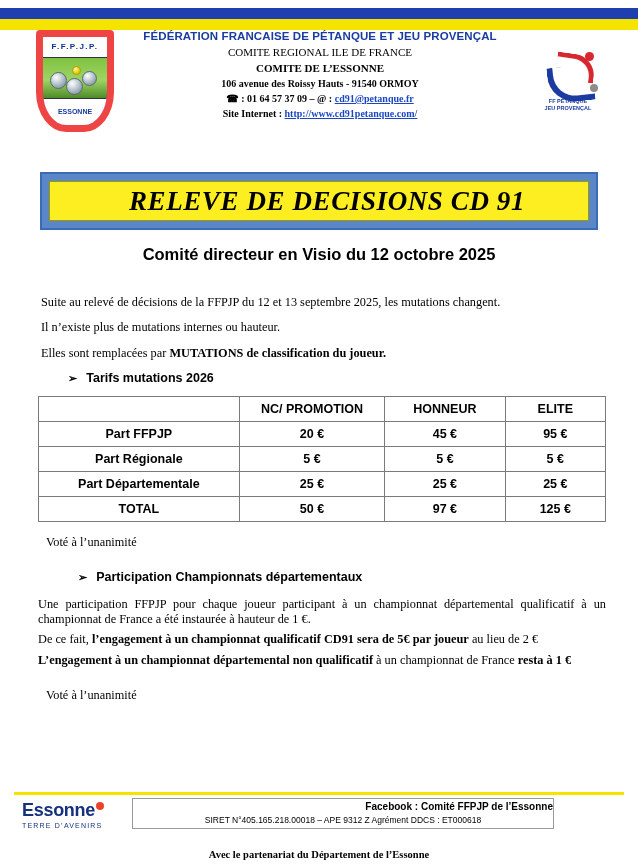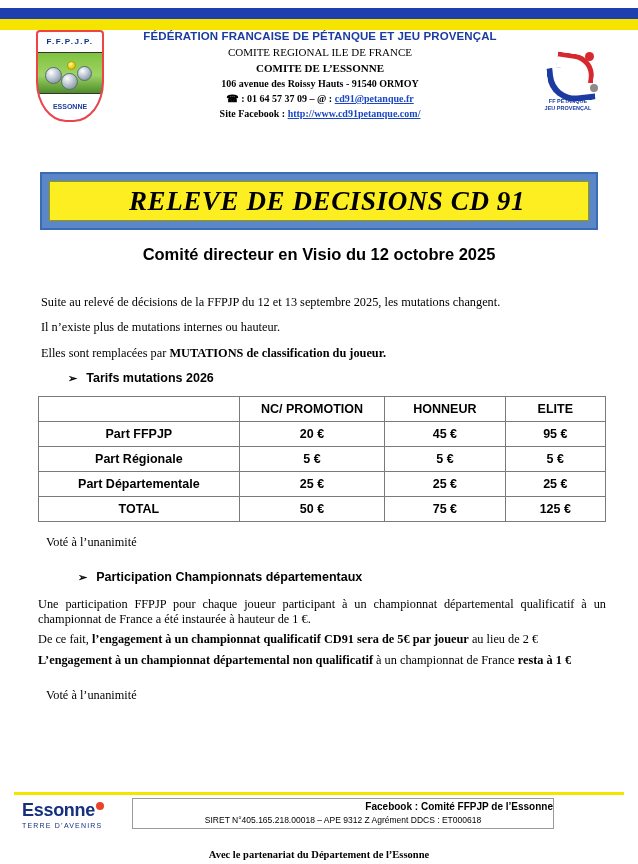--- a/index.html
+++ b/index.html
@@ -46,21 +46,21 @@
     left: 36px;
     top: 0px;
     width: 70px;
     height: 92px;
   }
   .shield {
     position: relative;
     width: 64px;
     height: 88px;
     background: #a21caf;
-    border: 2px solid #ef4444;
+    border: 7px solid #ef4444;
     border-radius: 4px 4px 30px 30px / 4px 4px 40px 40px;
     overflow: hidden;
     text-decoration: underline;
   }
   .shield-top {
     position: absolute;
     top: 0; left: 0; right: 0;
     height: 20px;
     background: #fdfdfd;
     border-bottom: 1px solid #333;
@@ -409,21 +409,21 @@
 
   <div class="header-text">
     <div class="fed-title">FÉDÉRATION FRANCAISE DE PÉTANQUE ET JEU PROVENÇAL</div>
     <div class="line2">COMITE REGIONAL ILE DE FRANCE</div>
     <div class="line3">COMITE DE L’ESSONNE</div>
     <div class="line4">106 avenue des Roissy Hauts - 91540 ORMOY</div>
     <div class="line5">
       <span>☎ : 01 64 57 37 09 – @ : </span><a class="mail-link" href="#">cd91@petanque.fr</a>
     </div>
     <div class="line6">
-      <span>Site Facebook : </span><a class="web-link" href="#">http://www.cd91petanque.com/</a>
+      <span>Site Internet : </span><a class="web-link" href="#">http://www.cd91petanque.com/</a>
     </div>
   </div>
 
   <div class="logo-right">
     <div class="ffpjp-art">
       <span class="swoosh-red"></span>
       <span class="swoosh-blue"></span>
       <span class="dot-red"></span>
       <span class="dot-grey"></span>
     </div>
@@ -483,21 +483,21 @@
       </tr>
       <tr>
         <td class="label">Part Départementale</td>
         <td class="val">25 €</td>
         <td class="val">25 €</td>
         <td class="val">25 €</td>
       </tr>
       <tr>
         <td class="label">TOTAL</td>
         <td class="val">50 €</td>
-        <td class="val">75 €</td>
+        <td class="val">97 €</td>
         <td class="val">125 €</td>
       </tr>
     </tbody>
   </table>
 
   <div class="vote">Voté à l’unanimité</div>
 
   <div class="bullet-line" style="margin-left:40px;">
     <span class="arrow">➢</span>
     <span>Participation Championnats départementaux</span>

